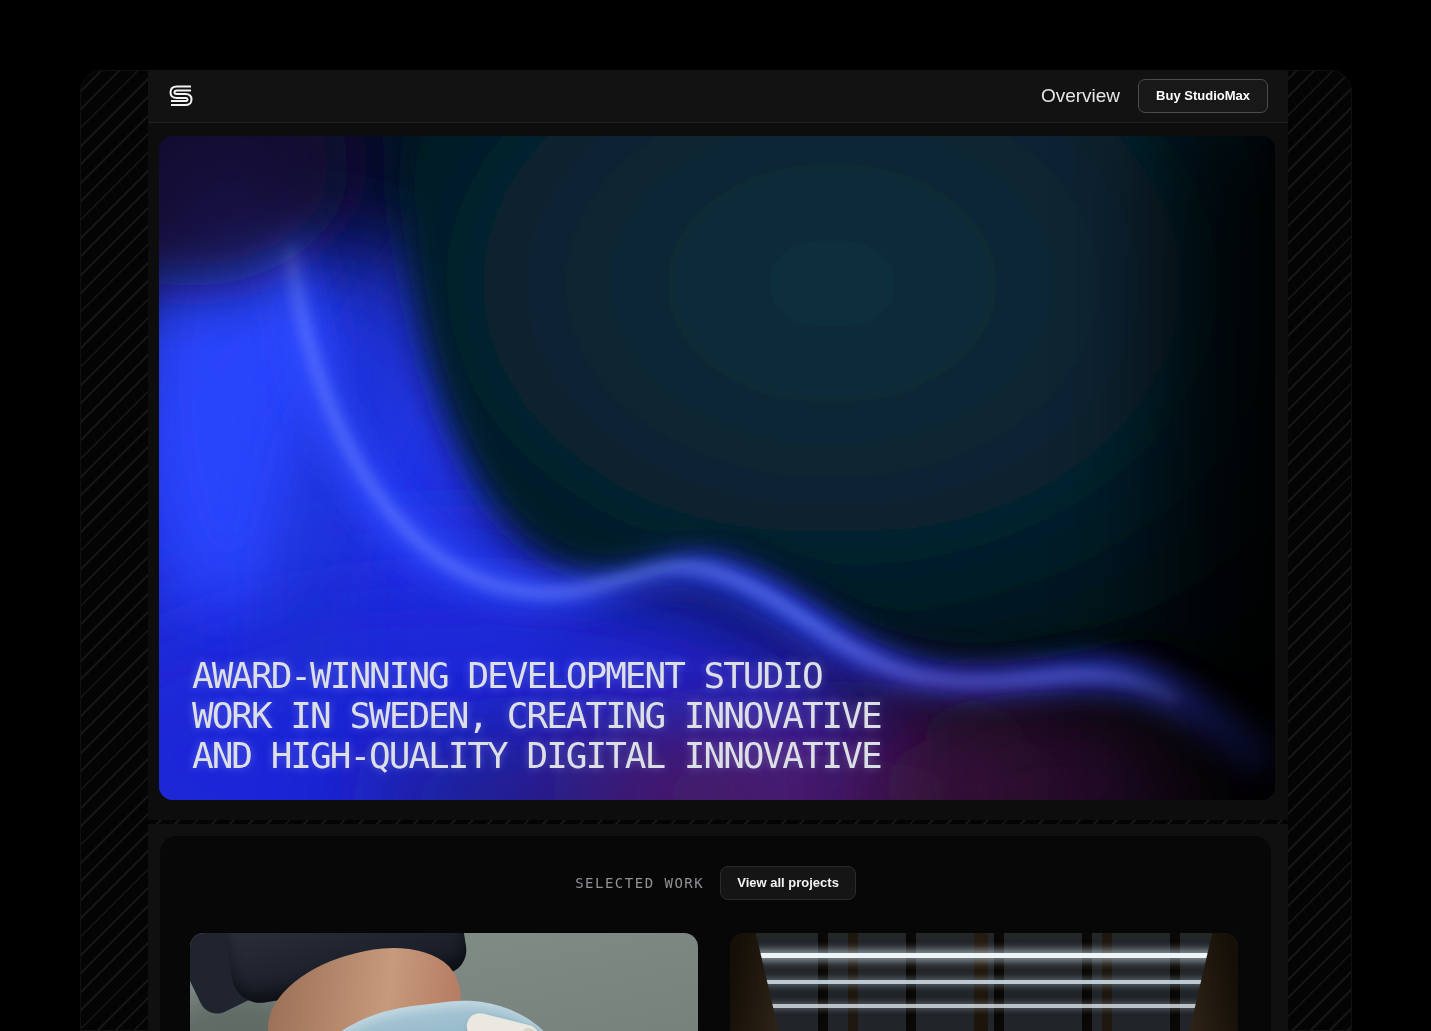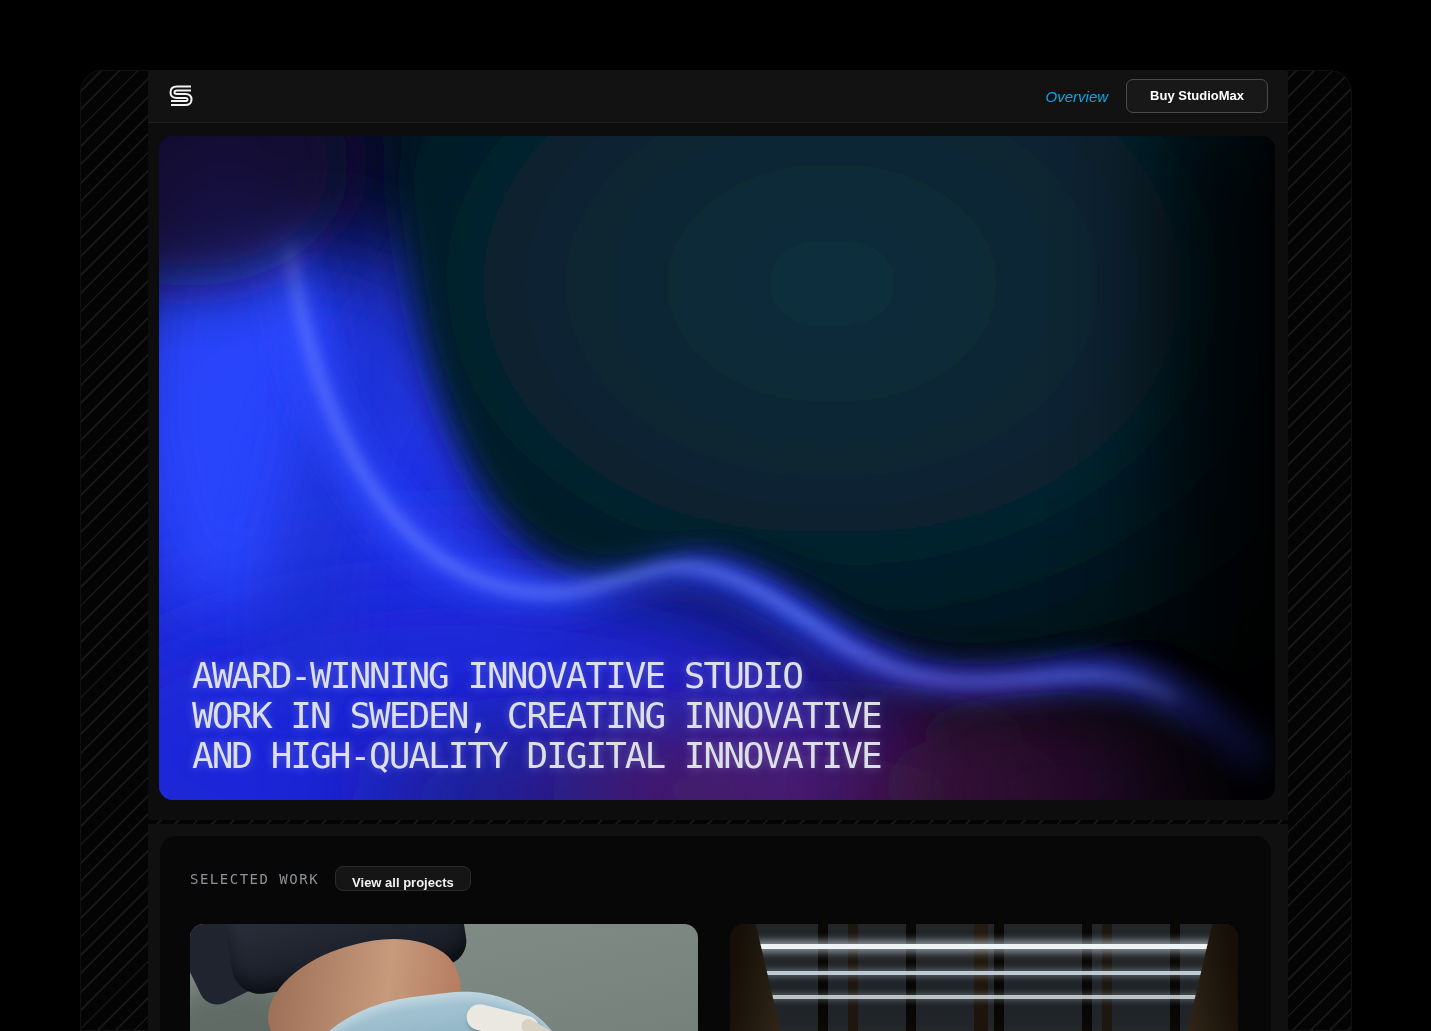--- a/index.html
+++ b/index.html
@@ -19,42 +19,42 @@
                background:#0d0d0d; border-radius:4px 4px 0 0; }
   .section-b { position:absolute; top:754px; left:0; width:1140px; height:500px;
                background:#101010; }
 
   
   .hdr { position:absolute; top:0; left:0; right:0; height:53px; display:flex;
          align-items:center; justify-content:space-between; padding:0 20px;
          background:#121212; border-bottom:1px solid #1f1f1f; border-radius:4px 4px 0 0; }
   .logo { display:flex; align-items:center; cursor:pointer; }
   .hdr-right { display:flex; align-items:center; gap:18px; }
-  .nav-link { color:#0ea5e9; font-size:15px; cursor:pointer; text-decoration:none;font-style:italic; }
+  .nav-link { color:#e5e5e5; font-size:19px; cursor:pointer; text-decoration:none; }
   .buy-btn { background:#181818; border:1px solid #4c4c4c; color:#ffffff; font-size:13px;
-             font-weight:bold; padding:8px 23px 9px; border-radius:7px; cursor:pointer;
+             font-weight:bold; padding:8px 17px 9px; border-radius:7px; cursor:pointer;
              font-family:"Liberation Sans",sans-serif; }
 
   
   .hero { position:absolute; left:11px; top:66px; width:1116px; height:664px;
           border-radius:14px; overflow:hidden; background:#01040c; }
   .hero-art { position:absolute; inset:0; width:100%; height:100%; display:block; }
   .hero-heading { position:absolute; left:33px; bottom:24px;
                   font-family:"DejaVu Sans Mono",monospace; font-size:36px; line-height:40px;
                   letter-spacing:-2px; color:#dcdfe6;
                   text-shadow:0 0 8px rgba(205,215,255,.35); }
 
   
   .work-card { position:absolute; left:12px; top:12px; width:1111px; height:420px;
                background:#070707; border-radius:16px; padding:30px; }
-  .work-head { display:flex; justify-content:flex-start; align-items:center;gap:16px; }
+  .work-head { display:flex; justify-content:center; align-items:center;gap:16px; }
   .work-title { font-family:"DejaVu Sans Mono",monospace; font-size:14px; color:#8f9296;
                 letter-spacing:1.5px; }
   .viewall-btn { background:#151515; border:1px solid #2b2b2b; color:#f2f2f2; font-size:13px;
-                 font-weight:bold; padding:8px 16px 0; border-radius:8px; cursor:pointer;
+                 font-weight:bold; padding:8px 16px 9px; border-radius:8px; cursor:pointer;
                  font-family:"Liberation Sans",sans-serif; }
   .work-grid { display:flex; gap:32px; margin-top:33px; }
   .project { width:508px; height:300px; border-radius:14px; overflow:hidden; position:relative;
              cursor:pointer; }
 
   
   .p1 { background:linear-gradient(168deg,#838e89 0%,#78837e 45%,#66716b 100%); }
   .p1 .shade { position:absolute; inset:0;
                background:radial-gradient(120% 90% at 85% 85%, rgba(40,48,44,.35), rgba(0,0,0,0) 55%); }
   .p1 .jeans { position:absolute; left:38px; top:-36px; width:236px; height:92px;
@@ -161,21 +161,21 @@
           <path d="M 120,100 C 150,300 230,420 340,448 C 440,472 480,406 560,434 C 650,466 690,538 800,544 C 890,548 940,516 1020,562 C 1060,585 1090,610 1105,625" stroke="#2e4cff" stroke-width="30" fill="none" filter="url(#f18)"></path>
           <path d="M 230,-80 C 240,150 280,365 400,425 C 485,458 512,392 580,414 C 670,442 700,512 805,518 C 895,522 950,478 1030,516 C 1080,540 1116,570 1116,570 L 1116,-80 Z" fill="url(#tealg)" filter="url(#f18)"></path>
           <path d="M 130,110 C 158,300 236,424 346,452 C 444,476 484,410 562,438 C 650,470 692,540 800,546 C 888,550 942,520 1018,564" stroke="#7890ff" stroke-width="7" fill="none" filter="url(#f8)" opacity="0.85"></path>
           <ellipse cx="420" cy="668" rx="220" ry="60" fill="#221a70" filter="url(#f60)" opacity="0.9"></ellipse>
           <ellipse cx="650" cy="655" rx="250" ry="75" fill="#5a1850" filter="url(#f60)" opacity="0.8"></ellipse>
           <ellipse cx="900" cy="650" rx="170" ry="60" fill="#33123a" filter="url(#f60)" opacity="0.9"></ellipse>
           <rect x="1010" y="-40" width="220" height="744" fill="#000000" filter="url(#f60)" opacity="0.85"></rect>
           <ellipse cx="30" cy="30" rx="160" ry="120" fill="#120d33" filter="url(#f35)" opacity="0.9"></ellipse>
         </svg>
         <div class="hero-heading">
-          <div>AWARD-WINNING INNOVATIVE STUDIO</div>
+          <div>AWARD-WINNING DEVELOPMENT STUDIO</div>
           <div>WORK IN SWEDEN, CREATING INNOVATIVE</div>
           <div>AND HIGH-QUALITY DIGITAL INNOVATIVE</div>
         </div>
       </div>
     </div>
 
     <div class="section-b">
       <div class="work-card">
         <div class="work-head">
           <div class="work-title">SELECTED WORK</div>

